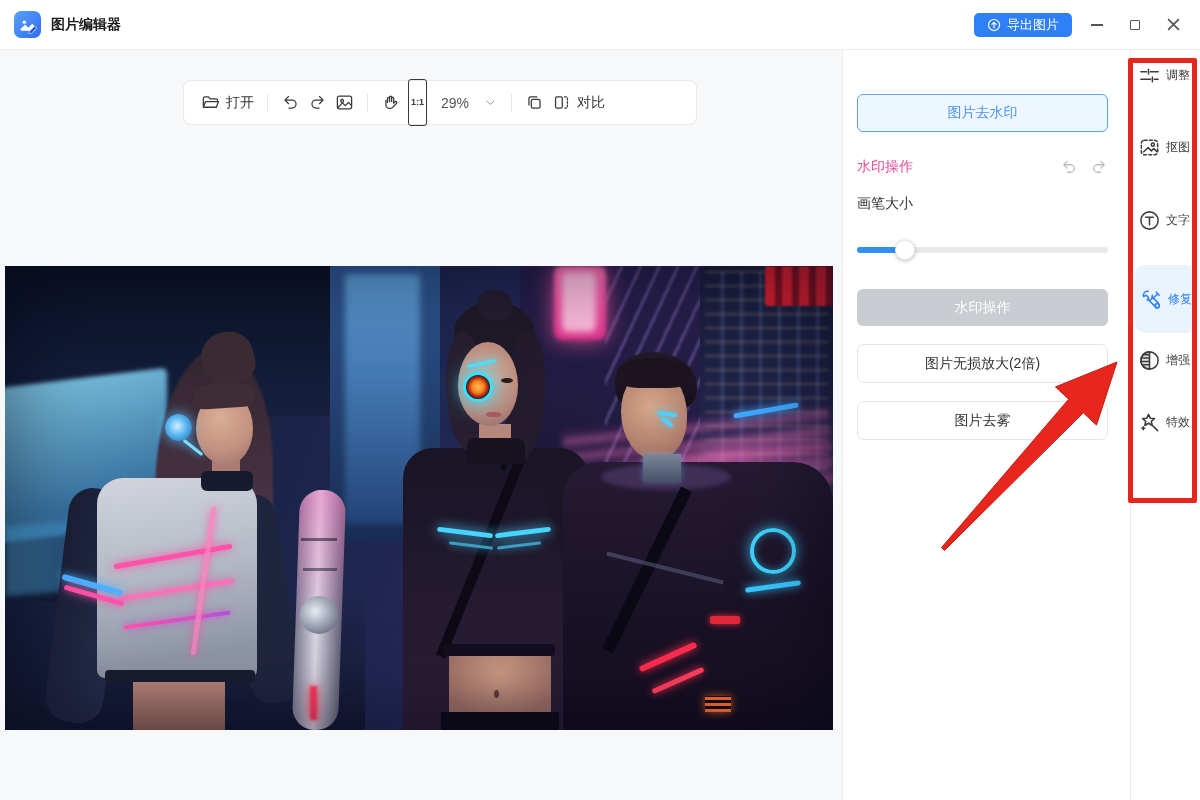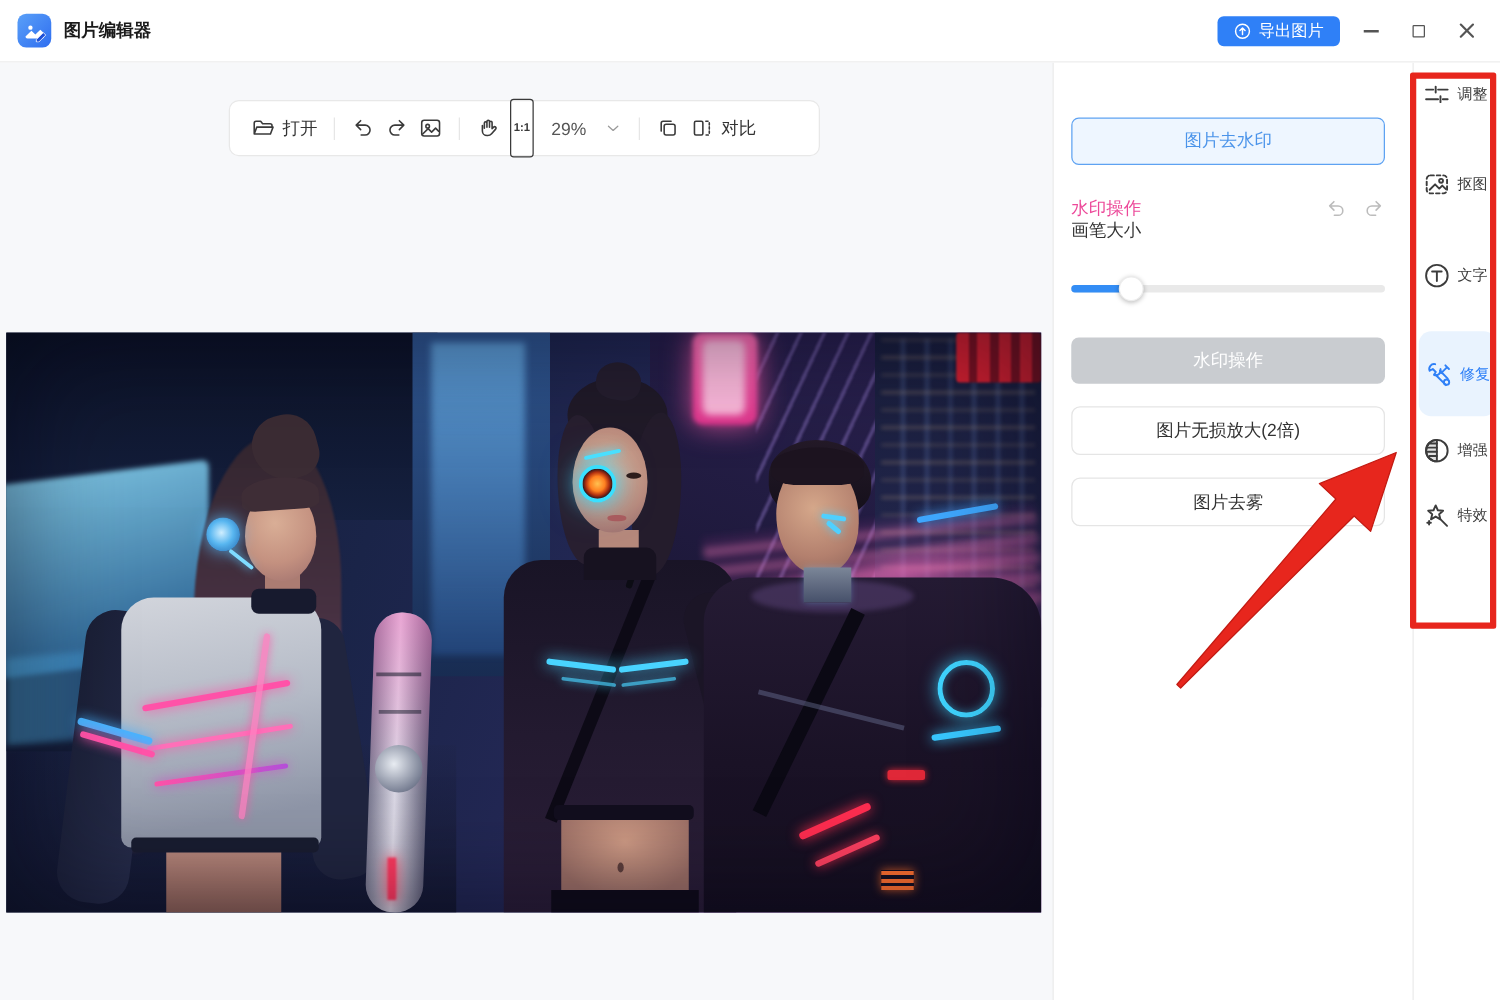--- a/index.html
+++ b/index.html
@@ -22,60 +22,60 @@
   .export-btn{height:24px;padding:0 13px;border:none;border-radius:5px;background:var(--accent);
         color:#fff;font-size:13px;display:flex;align-items:center;gap:6px;cursor:pointer;font-family:Liberation Sans, sans-serif;}
   .win-btn{width:26px;height:26px;display:flex;align-items:center;justify-content:center;margin-left:12px;cursor:pointer;}
   .glyph-min{width:12px;height:2px;background:#555;}
   .glyph-max{width:10px;height:10px;border:1.6px solid #555;border-radius:1px;}
 
   
   .canvas{position:absolute;left:0;top:50px;width:843px;height:750px;background:#f7f8fa;border-right:1px solid #ececec;}
 
   
-  .tools{position:absolute;left:183px;top:30px;width:473px;height:45px;background:#fff;
+  .tools{position:absolute;left:183px;top:30px;width:514px;height:45px;background:#fff;
          border:1px solid #e8e8e8;border-radius:8px;display:flex;align-items:center;padding:0 13px;}
   .tool-btn{display:flex;align-items:center;gap:6px;color:#333;font-size:14px;cursor:pointer;
             background:none;border:none;padding:0 4px;height:30px;font-family:inherit;}
   .tool-btn svg{stroke:#3a3a3a;fill:none;stroke-width:1.6;stroke-linecap:round;stroke-linejoin:round;}
   .tsep{width:1px;height:18px;background:#e6e6e6;margin:0 9px;flex:0 0 auto;}
   .one2one{border:1.6px solid #3a3a3a;border-radius:3px;font-size:9px;font-weight:bold;color:#3a3a3a;
            padding:18px 2px;line-height:1;}
   .zoom-val{color:#555;font-size:14px;padding:0 6px;}
   .chev svg{stroke:#9a9a9a;}
 
   
   .panel{position:absolute;left:844px;top:50px;width:286px;height:750px;background:#fff;padding:27px 22px 0 13px;}
   .panel h3{margin:0;font-size:15px;font-weight:bold;color:#1a1a1a;}
   .btn-wm{margin-top:17px;width:100%;height:38px;border:1px solid var(--accent-border);border-radius:6px;
           background:var(--accent-light);color:#4b94ea;font-size:14px;cursor:pointer;font-family:inherit;}
   .ops-row{margin-top:26px;display:flex;align-items:center;justify-content:space-between;}
   .ops-row .lbl{font-size:14px;color:#ec4899;}
   .ops-icons{display:flex;gap:12px;}
   .ops-icons svg{stroke:#bcbcbc;fill:none;stroke-width:1.7;stroke-linecap:round;stroke-linejoin:round;cursor:pointer;}
-  .brush-lbl{font-size:14px;color:#333;}
+  .brush-lbl{margin-top:19px;font-size:14px;color:#333;}
   .slider{margin-top:27px;position:relative;height:20px;cursor:pointer;}
   .slider .track{position:absolute;left:0;right:0;top:7px;height:6px;border-radius:3px;background:#e9e9e9;}
   .slider .fill{position:absolute;left:0;top:7px;height:6px;border-radius:3px;background:#338df5;}
   .slider .thumb{position:absolute;top:0;width:20px;height:20px;border-radius:50%;background:#fff;
                  border:1px solid #ececec;box-shadow:0 1px 4px rgba(0,0,0,.28);margin-left:-10px;}
   .btn-gray{margin-top:29px;width:100%;height:37px;border:none;border-radius:6px;background:var(--disabled);
             color:#fff;font-size:14px;cursor:default;font-family:inherit;}
   .btn-line{margin-top:18px;width:100%;height:39px;border:1px solid #e5e5e5;border-radius:7px;background:#fff;
             color:#333;font-size:14px;cursor:pointer;font-family:inherit;}
 
   
   .rail{position:absolute;left:1130px;top:50px;width:70px;height:750px;background:#fff;border-left:1px solid #ececec;}
   .sb-item{position:absolute;left:7px;width:56px;display:flex;flex-direction:row;align-items:center;gap:5px;cursor:pointer;}
   .sb-item svg{stroke:#3c3c3c;fill:none;stroke-width:1.6;stroke-linecap:round;stroke-linejoin:round;}
   .sb-item .cap{font-size:12px;color:#3c3c3c;}
   .sb-item.active{left:4px;width:62px;height:68px;border-radius:10px;background:#e9f3fe;justify-content:center;}
   .sb-item.active svg{stroke:var(--accent);}
   .sb-item.active .cap{color:var(--accent);}
-  .sb-1{top:14px;} .sb-2{top:86px;} .sb-3{top:159px;} .sb-4{top:215px;} .sb-5{top:299px;} .sb-6{top:351px;align-items:center;}
+  .sb-1{top:14px;} .sb-2{top:86px;} .sb-3{top:159px;} .sb-4{top:215px;} .sb-5{top:299px;} .sb-6{top:361px;align-items:center;}
 
   
   .annot-box{position:absolute;left:1128px;top:58px;width:69px;height:445px;border:5px solid var(--annot);
              border-radius:2px;z-index:40;pointer-events:none;}
   .annot-arrow{position:absolute;left:0;top:0;width:1200px;height:800px;z-index:35;pointer-events:none;}
 
   
   .photo{position:absolute;left:5px;top:216px;width:828px;height:464px;overflow:hidden;
          background:linear-gradient(110deg,#141b36 0%,#1a2448 35%,#27295a 65%,#3f2a63 100%);}
   .photo::after{content:"";position:absolute;inset:0;box-shadow:inset 0 0 90px rgba(2,4,18,.55);}

